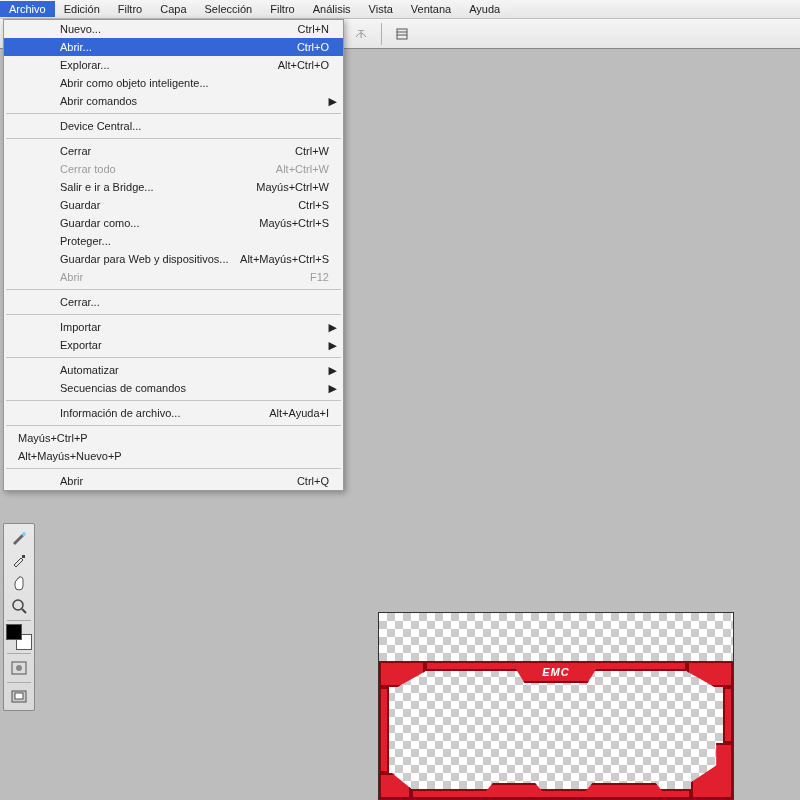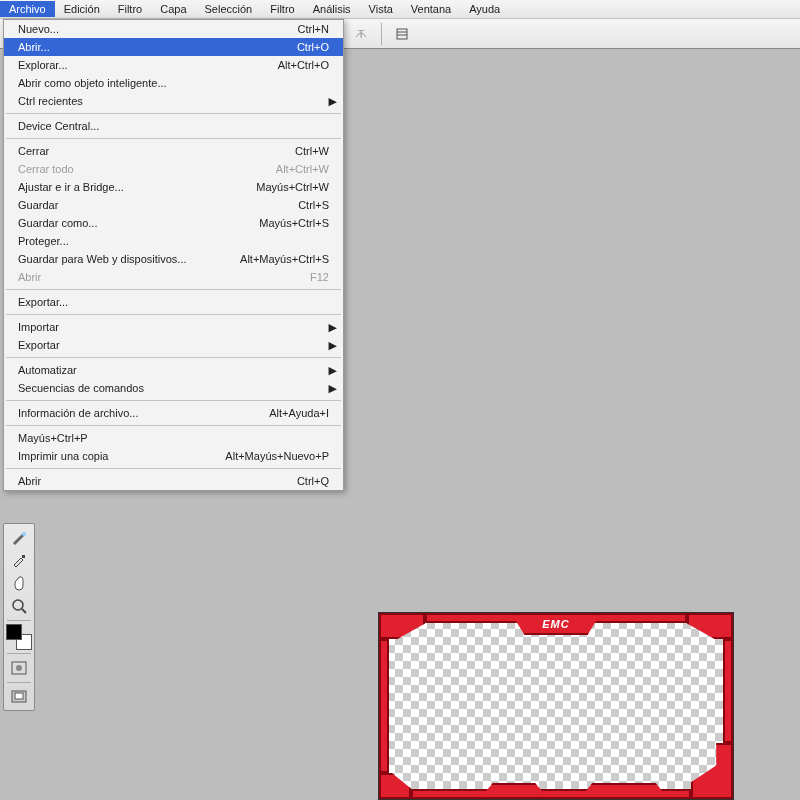--- a/index.html
+++ b/index.html
@@ -13,37 +13,37 @@
 .toolbar .sep { width: 1px; height: 22px; background: #b0b0b0; margin: 0 2px; }
 .toolbar select { font-size: 11px; height: 20px; border: 1px solid #7a9ac0; background: #fff; }
 .toolbar .t-btn { width: 20px; height: 20px; border: 1px solid transparent; display: flex; align-items: center; justify-content: center; }
 .toolbar .swatch { width: 32px; height: 18px; background: #000; border: 1px solid #777; }
 .align-icon span { display:block; border-top:1px solid #333; margin:1px 0; }
 
 .dropdown { position: absolute; left: 3px; top: 19px; width: 341px; background: #f3f3f3; border: 1px solid #9a9a9a; box-shadow: 2px 2px 6px rgba(0,0,0,0.3); z-index: 50; }
 .dropdown .row { display: flex; align-items: center; height: 18px; padding: 0 14px; color: #222; position: relative; cursor: default; }
 .dropdown .row.hi { background: #3466d6; color: #fff; }
 .dropdown .row.disabled { color: #9c9c9c; }
-.dropdown .row .label { flex: 1; }
+.dropdown .row .label { flex: 1; margin-left: 42px; }
 .dropdown .row .shortcut { color: inherit; }
 .dropdown .row .arrow { position: absolute; right: 6px; }
 .dropdown hr { border: none; border-top: 1px solid #c4c4c4; margin: 3px 2px; }
 
 .toolbox { position: absolute; left: 3px; top: 523px; width: 32px; background: linear-gradient(#e8e8e8,#d9d9d9); border: 1px solid #8a8a8a; border-radius: 2px; padding: 2px 0; display: flex; flex-direction: column; align-items: center; gap: 1px; }
 .toolbox .tool { width: 26px; height: 22px; display:flex; align-items:center; justify-content:center; border:1px solid transparent; }
 .toolbox hr { width: 80%; border:none; border-top:1px solid #aaa; margin:2px 0; }
 .fgbg { position: relative; width: 26px; height: 26px; }
 .fgbg .bg { position:absolute; right:0; bottom:0; width:16px; height:16px; background:#fff; border:1px solid #555; }
 .fgbg .fg { position:absolute; left:0; top:0; width:16px; height:16px; background:#000; border:1px solid #555; }
 
 .canvas { position:absolute; left:378px; top:612px; width:356px; height:188px; border:1px solid #333; 
   background-image: linear-gradient(45deg,#ccc 25%,transparent 25%,transparent 75%,#ccc 75%),
                     linear-gradient(45deg,#ccc 25%,#fff 25%,#fff 75%,#ccc 75%);
   background-size: 16px 16px; background-position: 0 0, 8px 8px; }
-.canvas .frame { position:absolute; inset:0; }
+.canvas .frame { position:absolute; inset:0;margin-top:48px; }
 .canvas .corner, .canvas .edge, .canvas .bottom-piece { position:absolute; background:#e01f2f; border:2px solid #8b0510; }
 .canvas .tl { left:0; top:0; width:46px; height:26px; clip-path: polygon(0 0,100% 0,100% 40%,40% 100%,0 100%); }
 .canvas .tr { right:0; top:0; width:46px; height:26px; clip-path: polygon(0 0,100% 0,100% 100%,60% 100%,0 40%); }
 .canvas .bl { left:0; bottom:0; width:32px; height:26px; clip-path: polygon(0 0,40% 0,100% 60%,100% 100%,0 100%); }
 .canvas .br { right:0; bottom:0; width:42px; height:56px; clip-path: polygon(60% 0,100% 0,100% 100%,0 100%,0 70%,60% 40%); }
 .canvas .top { left:46px; right:46px; top:0; height:10px; }
 .canvas .left { left:0; top:26px; bottom:26px; width:10px; }
 .canvas .right { right:0; top:26px; bottom:56px; width:10px; }
 .canvas .bot { left:32px; right:42px; bottom:0; height:10px; }
 .canvas .bp1 { left:100px; bottom:0; width:70px; height:16px; clip-path: polygon(0 100%,20% 0,80% 0,100% 100%); }
@@ -130,38 +130,38 @@
       <span class="shortcut">Ctrl+O</span>
     </div>
     <div class="row">
       <span class="label">Explorar...</span>
       <span class="shortcut">Alt+Ctrl+O</span>
     </div>
     <div class="row">
       <span class="label">Abrir como objeto inteligente...</span>
     </div>
     <div class="row">
-      <span class="label">Ctrl recientes</span>
+      <span class="label">Abrir comandos</span>
       <span class="arrow">▶</span>
     </div>
     <hr>
     <div class="row">
       <span class="label">Device Central...</span>
     </div>
     <hr>
     <div class="row">
       <span class="label">Cerrar</span>
       <span class="shortcut">Ctrl+W</span>
     </div>
     <div class="row disabled">
       <span class="label">Cerrar todo</span>
       <span class="shortcut">Alt+Ctrl+W</span>
     </div>
     <div class="row">
-      <span class="label">Ajustar e ir a Bridge...</span>
+      <span class="label">Salir e ir a Bridge...</span>
       <span class="shortcut">Mayús+Ctrl+W</span>
     </div>
     <div class="row">
       <span class="label">Guardar</span>
       <span class="shortcut">Ctrl+S</span>
     </div>
     <div class="row">
       <span class="label">Guardar como...</span>
       <span class="shortcut">Mayús+Ctrl+S</span>
     </div>
@@ -171,21 +171,21 @@
     <div class="row">
       <span class="label">Guardar para Web y dispositivos...</span>
       <span class="shortcut">Alt+Mayús+Ctrl+S</span>
     </div>
     <div class="row disabled">
       <span class="label">Abrir</span>
       <span class="shortcut">F12</span>
     </div>
     <hr>
     <div class="row">
-      <span class="label">Exportar...</span>
+      <span class="label">Cerrar...</span>
     </div>
     <hr>
     <div class="row">
       <span class="label">Importar</span>
       <span class="arrow">▶</span>
     </div>
     <div class="row">
       <span class="label">Exportar</span>
       <span class="arrow">▶</span>
     </div>
@@ -201,21 +201,20 @@
     <hr>
     <div class="row">
       <span class="label">Información de archivo...</span>
       <span class="shortcut">Alt+Ayuda+I</span>
     </div>
     <hr>
     <div class="row">
       <span class="shortcut">Mayús+Ctrl+P</span>
     </div>
     <div class="row">
-      <span class="label">Imprimir una copia</span>
       <span class="shortcut">Alt+Mayús+Nuevo+P</span>
     </div>
     <hr>
     <div class="row">
       <span class="label">Abrir</span>
       <span class="shortcut">Ctrl+Q</span>
     </div>
   </div>
 
 <div class="toolbox">

